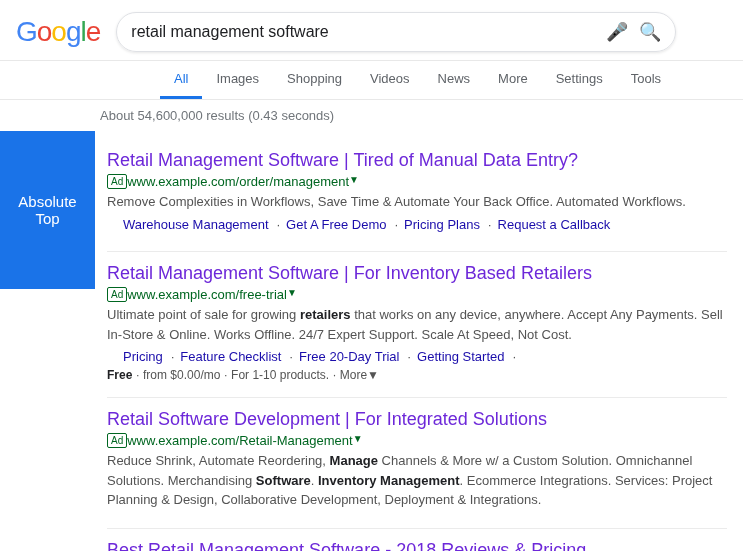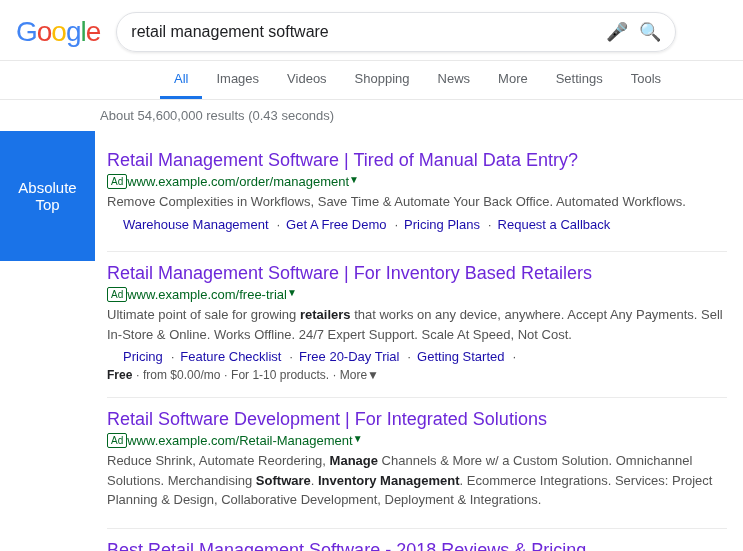--- a/index.html
+++ b/index.html
@@ -114,21 +114,21 @@
       display: flex;
       flex-direction: column;
     }
     .label-absolute-top {
       background: #1a73e8;
       color: white;
       font-size: 15px;
       font-weight: 500;
       text-align: center;
       padding: 18px 8px;
-      height: 130px;
+      height: 158px;
       display: flex;
       flex-direction: column;
       justify-content: center;
     }
     .label-top {
       background: #FFA500;
       color: white;
       font-size: 15px;
       font-weight: 500;
       text-align: center;
@@ -237,22 +237,22 @@
     <div class="search-icons">
       <span class="mic-icon">🎤</span>
       <span class="search-icon">🔍</span>
     </div>
   </div>
 </div>
 
 <div class="nav-tabs">
   <div class="nav-tab active">All</div>
   <div class="nav-tab">Images</div>
+  <div class="nav-tab">Shopping</div>
   <div class="nav-tab">Videos</div>
-  <div class="nav-tab">Shopping</div>
   <div class="nav-tab">News</div>
   <div class="nav-tab">More</div>
   <div class="nav-spacer"></div>
   <div class="nav-tab">Settings</div>
   <div class="nav-tab">Tools</div>
 </div>
 
 <div class="result-count">About 54,600,000 results (0.43 seconds)</div>
 
 <div class="content-wrapper">

